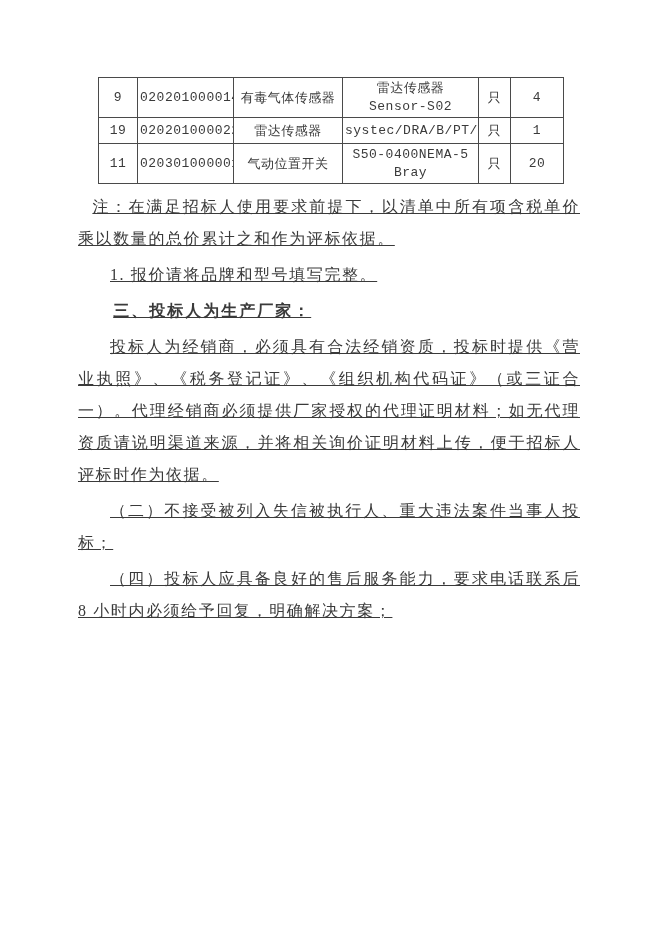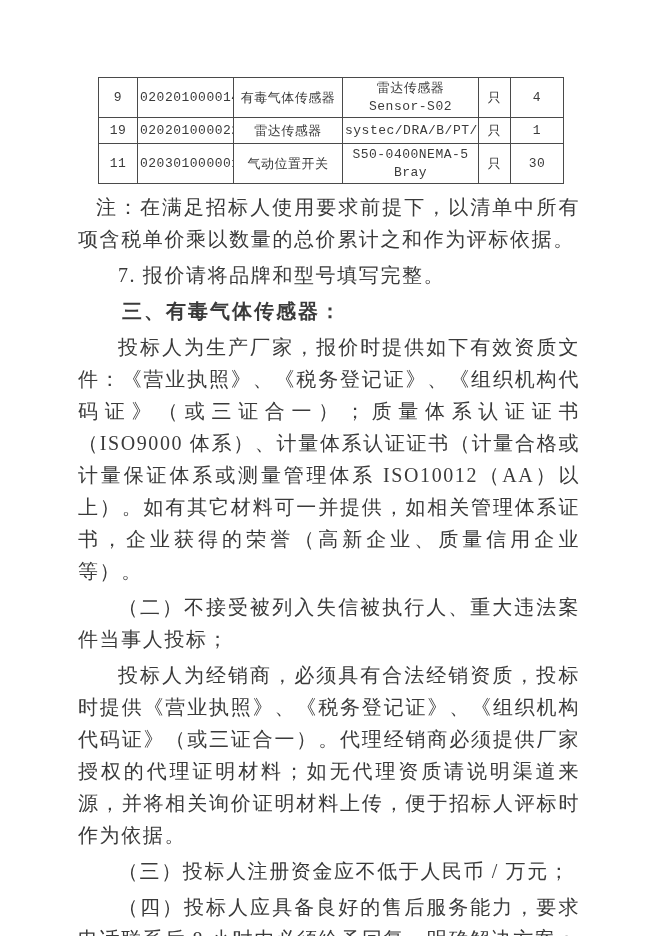--- a/index.html
+++ b/index.html
@@ -45,24 +45,25 @@
   td.cell-code, td.cell-model, td.cell-no, td.cell-qty {
     font-family: "Liberation Mono", "DejaVu Sans Mono", monospace;
     font-size: 11px;
     letter-spacing: 0;
   }
   td.cell-no, td.cell-qty { font-size: 12.5px; }
   td.cell-model { white-space: pre-line; }
   
   .bodytext p {
     margin: 4px 0;
-    font-size: 20px;
+    font-size: 16px;
     line-height: 32px;
     letter-spacing: 1.6px;
     text-align: justify;
+    text-decoration: underline;
   }
   p.indent-note  { text-indent: 0.9em; }
   p.indent-2     { text-indent: 2em; }
   p.heading-bold { text-indent: 2.2em; font-weight: bold; letter-spacing: 2px; }
 </style>
 </head>
 <body>
 
 <div class="doc">
 
@@ -92,29 +93,27 @@
         <td class="cell-unit">只</td>
         <td class="cell-qty">1</td>
       </tr>
       <tr class="r3">
         <td class="cell-no">11</td>
         <td class="cell-code">02030100000119</td>
         <td class="cell-name">气动位置开关</td>
         <td class="cell-model">S50-0400NEMA-5
 Bray</td>
         <td class="cell-unit">只</td>
-        <td class="cell-qty">30</td>
+        <td class="cell-qty">20</td>
       </tr>
     </tbody>
   </table>
 
   <div class="bodytext">
     <p class="indent-note">注：在满足招标人使用要求前提下，以清单中所有项含税单价乘以数量的总价累计之和作为评标依据。</p>
-    <p class="indent-2">7. 报价请将品牌和型号填写完整。</p>
-    <p class="heading-bold">三、有毒气体传感器：</p>
-    <p class="indent-2">投标人为生产厂家，报价时提供如下有效资质文件：《营业执照》、《税务登记证》、《组织机构代码证》（或三证合一）；质量体系认证证书（ISO9000 体系）、计量体系认证证书（计量合格或计量保证体系或测量管理体系 ISO10012（AA）以上）。如有其它材料可一并提供，如相关管理体系证书，企业获得的荣誉（高新企业、质量信用企业等）。</p>
+    <p class="indent-2">1. 报价请将品牌和型号填写完整。</p>
+    <p class="heading-bold">三、投标人为生产厂家：</p>
+    <p class="indent-2">投标人为经销商，必须具有合法经销资质，投标时提供《营业执照》、《税务登记证》、《组织机构代码证》（或三证合一）。代理经销商必须提供厂家授权的代理证明材料；如无代理资质请说明渠道来源，并将相关询价证明材料上传，便于招标人评标时作为依据。</p>
     <p class="indent-2">（二）不接受被列入失信被执行人、重大违法案件当事人投标；</p>
-    <p class="indent-2">投标人为经销商，必须具有合法经销资质，投标时提供《营业执照》、《税务登记证》、《组织机构代码证》（或三证合一）。代理经销商必须提供厂家授权的代理证明材料；如无代理资质请说明渠道来源，并将相关询价证明材料上传，便于招标人评标时作为依据。</p>
-    <p class="indent-2">（三）投标人注册资金应不低于人民币 / 万元；</p>
     <p class="indent-2">（四）投标人应具备良好的售后服务能力，要求电话联系后 8 小时内必须给予回复，明确解决方案；</p>
   </div>
 
 </div>
 
 </body></html>

